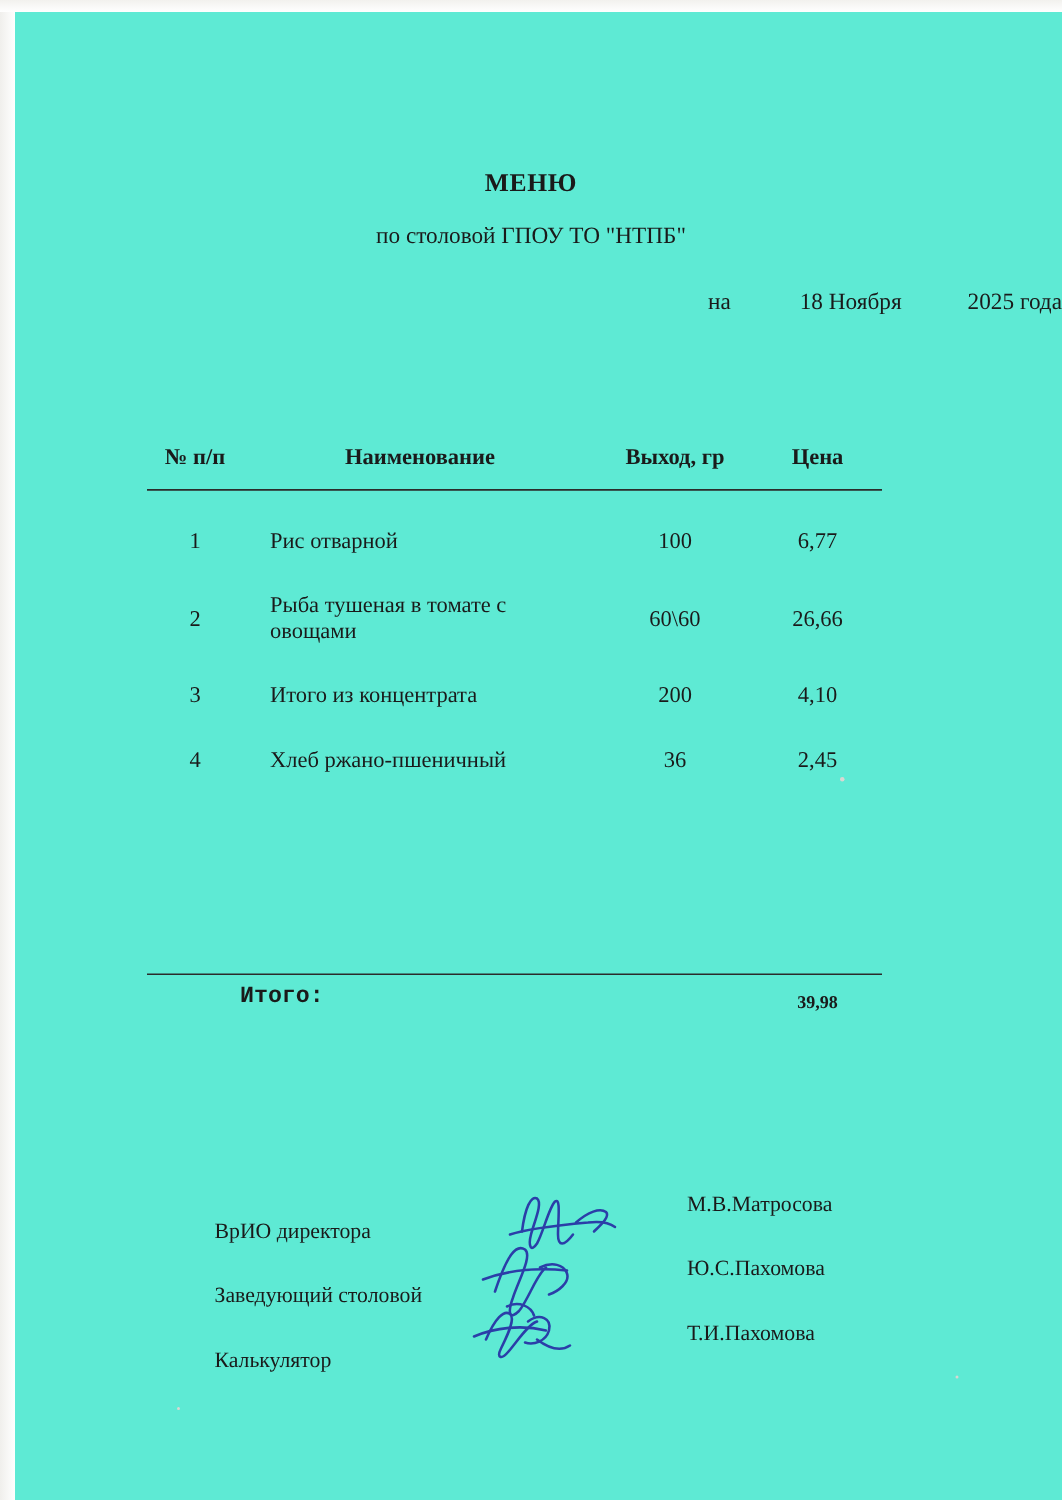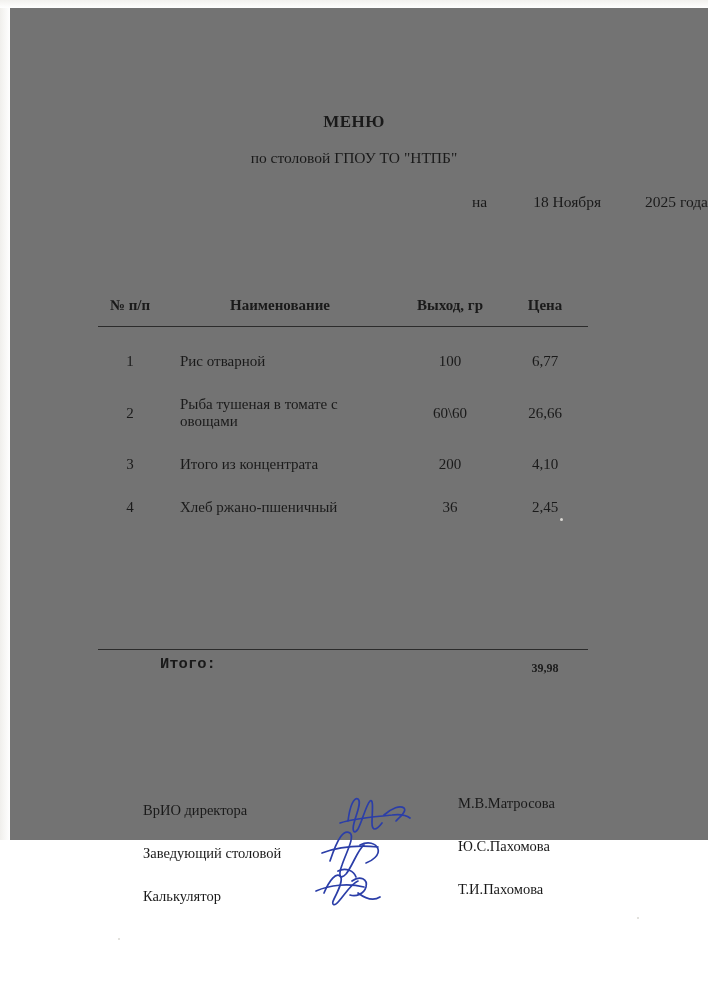--- a/index.html
+++ b/index.html
@@ -11,22 +11,22 @@
     height: 1000px;
     background: #ffffff;
     font-family: "Liberation Serif", serif;
     color: #1a1a1a;
     position: relative;
     overflow: hidden;
   }
   .page {
     position: relative;
     width: 708px;
-    height: 840px;
-    background: #737373;
+    height: 1000px;
+    background: #5eead4;
   }
   
   .scan-edge-left {
     position: absolute;
     left: 0; top: 0; bottom: 0; width: 10px;
     background: linear-gradient(to right, #f0efec, #ffffff);
     pointer-events: none;
   }
   .scan-edge-top {
     position: absolute;
@@ -131,21 +131,21 @@
     width: 450px;
   }
   .sig-row {
     position: relative;
     height: 43px;
     font-size: 14.5px;
   }
   .sig-role {
     position: absolute;
     left: 0;
-    top: 7px;
+    top: 18px;
     white-space: nowrap;
   }
   .sig-person {
     position: absolute;
     left: 315px;
     top: 0;
     white-space: nowrap;
   }
 
   .signature-ink {

